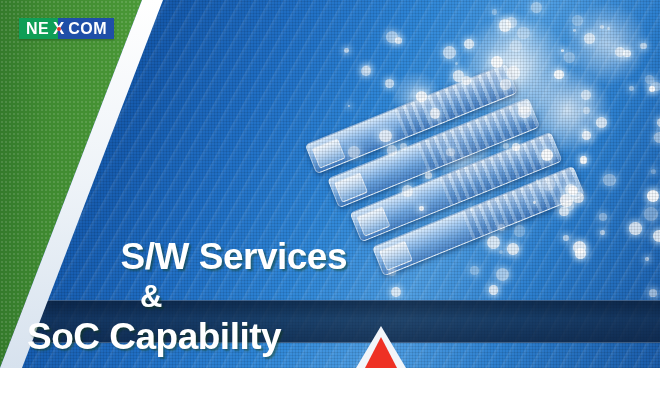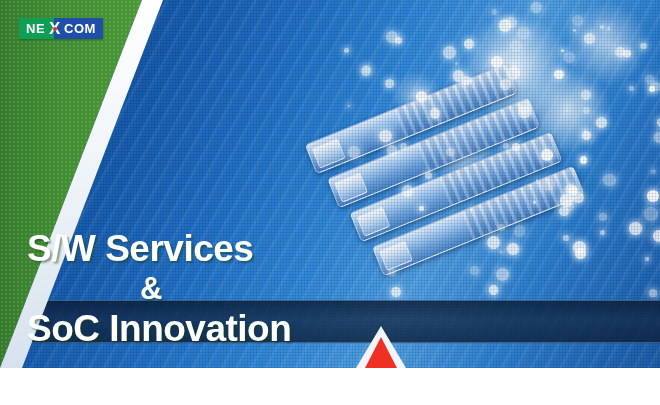--- a/index.html
+++ b/index.html
@@ -204,21 +204,21 @@
     height: 21px;
     display: flex;
     align-items: stretch;
     box-shadow: 0 1px 2px rgba(0,0,0,0.25);
   }
   .logo-green, .logo-blue {
     display: flex;
     align-items: center;
     color: #ffffff;
     font-weight: 700;
-    font-size: 13px;
+    font-size: 16px;
     letter-spacing: 0.5px;
     font-family: "Liberation Sans", sans-serif;
     line-height: 1;
   }
   .logo-green {
     background: #0f9e56;
     padding: 0 2px 0 7px;
   }
   .logo-blue {
     background: #1f4fa8;
@@ -253,21 +253,21 @@
     top: 228px;
     width: 320px;
     color: #ffffff;
     font-weight: 700;
     font-size: 37px;
     line-height: 42px;
     letter-spacing: -0.5px;
     text-shadow: 2px 2px 2px rgba(20,60,15,0.45);
     font-family: "Liberation Sans", sans-serif;
   }
-  .headline .l1 { display: block; text-align: left; }
+  .headline .l1 { display: block; text-align: right; margin-top: 8px; }
   .headline .l2 { display: block; text-align: left; padding-left: 113px; font-size: 31px; line-height: 38px;}
   .headline .l3 { display: block; text-align: left; }
 
   
   .tagline {
     position: absolute;
     right: 14px;
     top: 344px;
     color: #ffffff;
     font-style: italic;
@@ -414,19 +414,19 @@
     <span class="logo-x">
       <span>X</span>
       <span class="logo-dot"></span>
     </span>
     <span class="logo-blue">COM</span>
   </div>
 
   <div class="headline">
     <span class="l1">S/W Services</span>
     <span class="l2">&amp;</span>
-    <span class="l3">SoC Innovation</span>
+    <span class="l3">SoC Capability</span>
   </div>
 
 
 </div>
 
 <div class="bottom-white"></div>
 
 </body></html>

